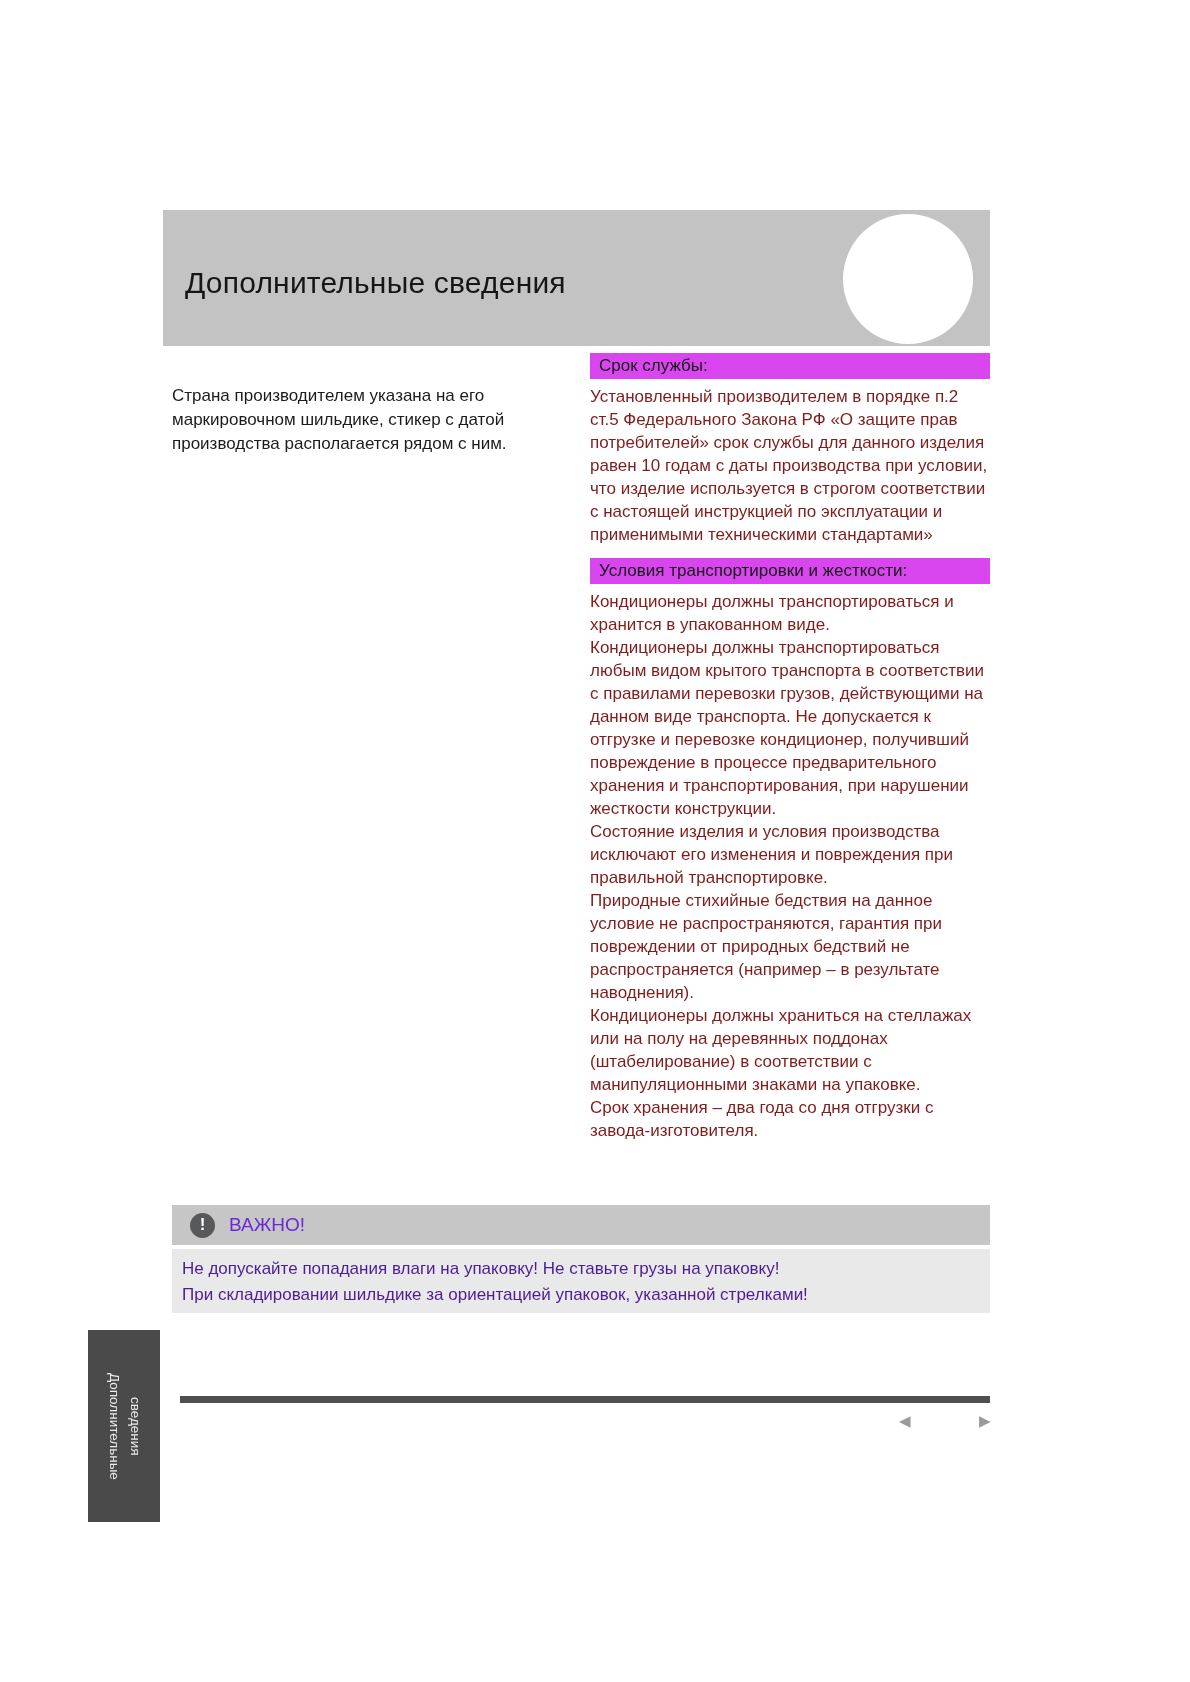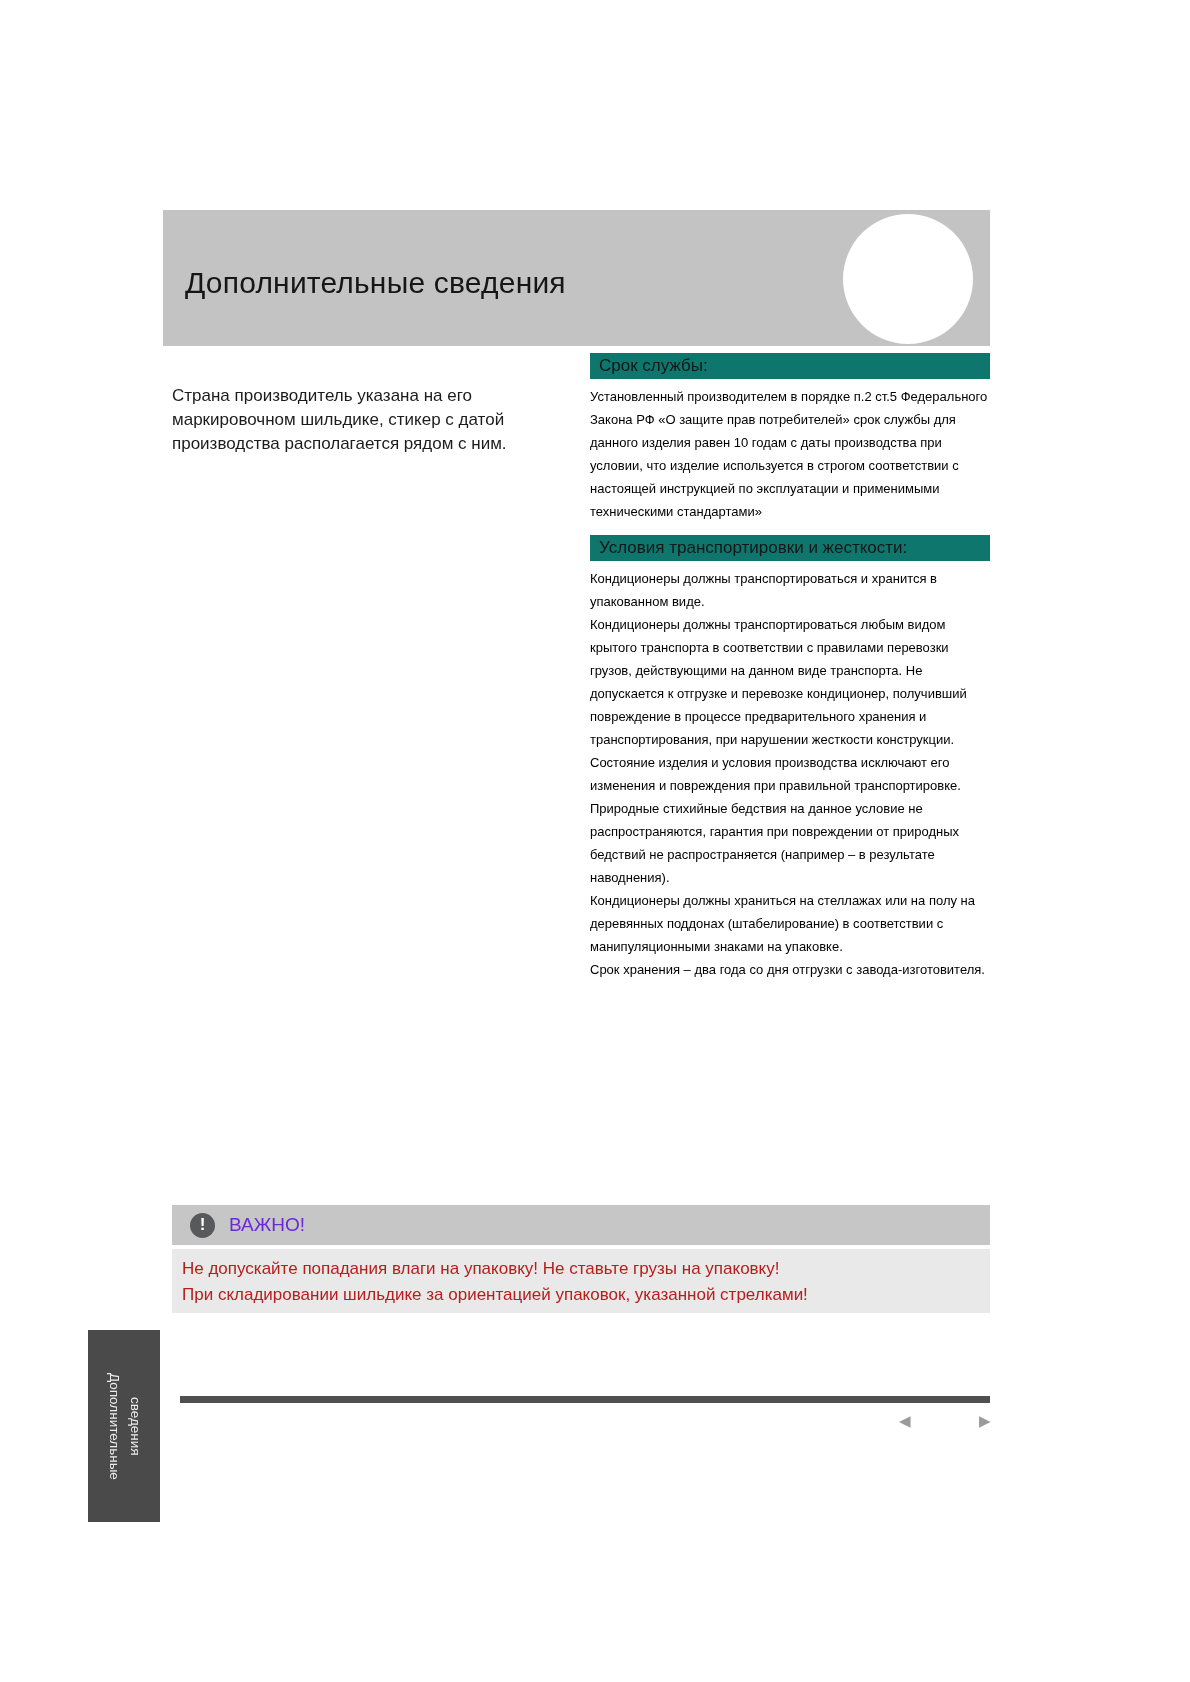--- a/index.html
+++ b/index.html
@@ -46,32 +46,32 @@
     color: #1c1c1c;
   }
 
   
   .col-right {
     position: absolute;
     left: 590px; top: 353px;
     width: 400px;
   }
   .section-heading {
-    background: #0f766e;
+    background: #d946ef;
     font-size: 17px;
     line-height: 26px;
     height: 26px;
     padding-left: 9px;
     color: #161616;
     margin-bottom: 6px;
   }
   .section-body {
-    font-size: 13px;
+    font-size: 17px;
     line-height: 23px;
-    color: #000000;
+    color: #7f1d1d;
     white-space: pre-line;
     margin-bottom: 12px;
   }
   .section + .section { margin-top: 4px; }
 
   
   .important-bar {
     position: absolute;
     left: 172px; top: 1205px;
     width: 818px; height: 40px;
@@ -100,21 +100,21 @@
 
   
   .note-box {
     position: absolute;
     left: 172px; top: 1249px;
     width: 818px; height: 64px;
     background: #e9e9e9;
     padding: 7px 10px;
     font-size: 17px;
     line-height: 26px;
-    color: #b91c1c;
+    color: #4c1d95;
   }
 
   
   .side-tab {
     position: absolute;
     left: 88px; top: 1330px;
     width: 72px; height: 192px;
     background: #4a4a4a;
     display: flex;
     align-items: center;
@@ -151,21 +151,21 @@
 <body>
 
 <div class="page">
 
   <header class="banner">
     <h1>Дополнительные сведения</h1>
     <div class="banner-circle"></div>
   </header>
 
   <div class="col-left">
-    <p>Страна производитель указана на его маркировочном шильдике, стикер с датой производства располагается рядом с ним.</p>
+    <p>Страна производителем указана на его маркировочном шильдике, стикер с датой производства располагается рядом с ним.</p>
   </div>
 
   <div class="col-right">
     <div class="section">
       <div class="section-heading">Срок службы:</div>
       <p class="section-body">Установленный производителем в порядке п.2 ст.5 Федерального Закона РФ «О защите прав потребителей» срок службы для данного изделия равен 10 годам с даты производства при условии, что изделие используется в строгом соответствии с настоящей инструкцией по эксплуатации и применимыми техническими стандартами»</p>
     </div>
     <div class="section">
       <div class="section-heading">Условия транспортировки и жесткости:</div>
       <p class="section-body">Кондиционеры должны транспортироваться и хранится в упакованном виде.

